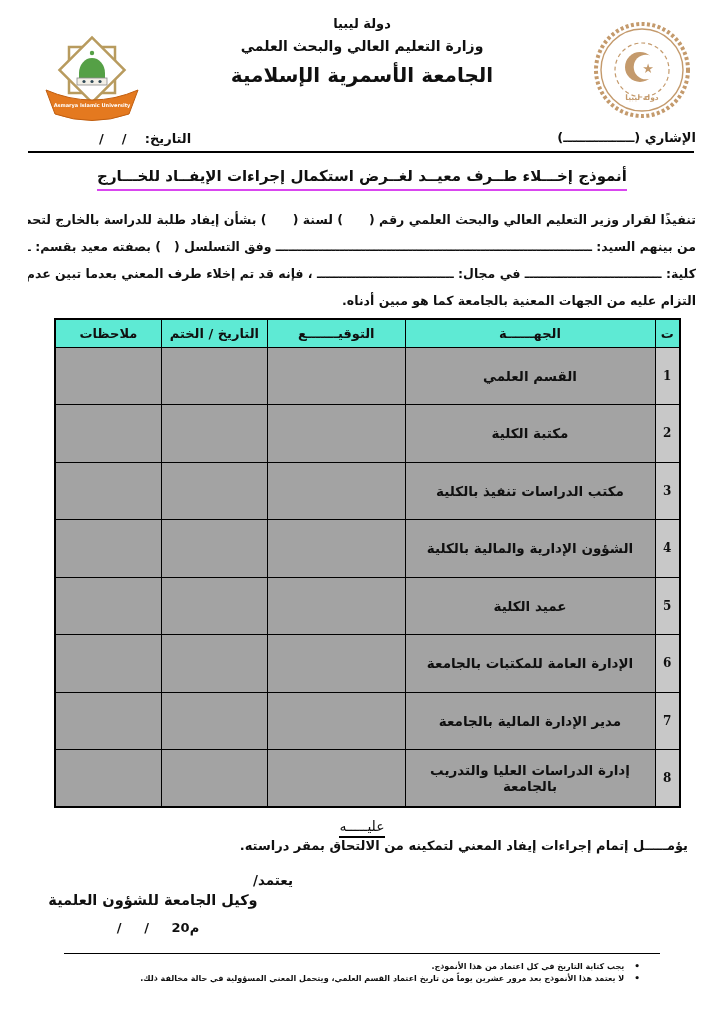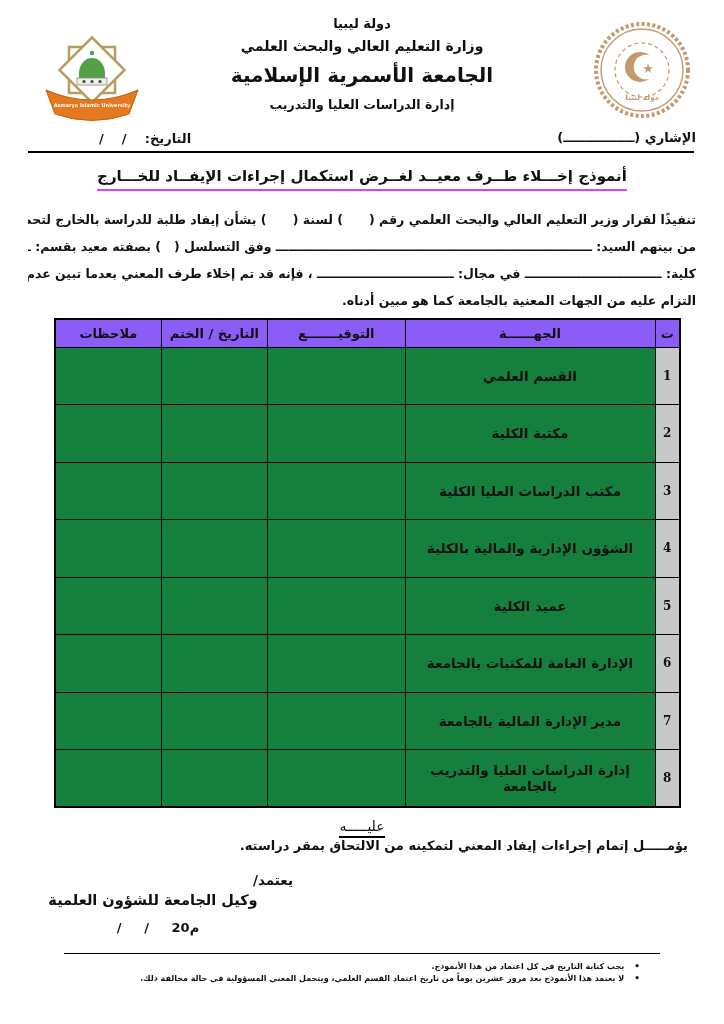--- a/index.html
+++ b/index.html
@@ -32,22 +32,22 @@
   .intro { position:absolute; right:28px; top:206px; width:668px; }
   .iline { font-size:12.5px; font-weight:bold; line-height:27px; height:27px;
            white-space:nowrap; overflow:hidden; text-align:right; }
   .iline.last { text-align:right; }
 
   
   .tbl-wrap { position:absolute; right:43px; top:318px; width:627px; }
   table { width:100%; border-collapse:collapse; direction:rtl; table-layout:fixed; }
   th, td { border:1px solid #000; }
   table { border:2px solid #000; }
-  thead th { background:#8b5cf6; height:28px; font-size:13px; font-weight:bold; text-align:center; }
-  tbody td { height:57.5px; background:#15803d; }
+  thead th { background:#5eead4; height:28px; font-size:13px; font-weight:bold; text-align:center; }
+  tbody td { height:57.5px; background:#a3a3a3; }
   td.num { background:#c8c8c8; text-align:center; font-size:12px; font-weight:bold; font-family:"DejaVu Serif", serif; }
   td.entity { text-align:center; font-size:13.5px; font-weight:bold; }
   col.c-num { width:4%; } col.c-entity { width:40%; } col.c-sig { width:22%; }
   col.c-stamp { width:17%; } col.c-notes { width:17%; }
 
   
   .aleih { position:absolute; left:0; top:816px; width:100%; text-align:center; }
   .aleih span { font-size:14px; font-weight:normal; border-bottom:2.5px solid #000; padding-bottom:2px; }
   .hope  { position:absolute; right:36px; top:838px; font-size:13px; font-weight:bold; white-space:nowrap; }
   .approve  { position:absolute; left:253px; top:872px; font-size:13.5px; font-weight:bold; }
@@ -101,21 +101,20 @@
       <circle cx="60" cy="47" r="12.3" fill="#ffffff"></circle>
       <text x="68" y="53" font-size="13" fill="#c49a6c">★</text>
       <text x="56" y="80" text-anchor="middle" font-size="7.5" font-weight="bold" fill="#c49a6c">دولة ليبيا</text>
     </svg>
   </div>
 
   <div class="hdr-center">
     <div class="hdr-country">دولة ليبيا</div>
     <div class="hdr-ministry">وزارة التعليم العالي والبحث العلمي</div>
     <div class="hdr-univ">الجامعة الأسمرية الإسلامية</div>
-    <div class="hdr-dept">إدارة الدراسات العليا والتدريب</div>
   </div>
 
   <div class="ref-no">الإشاري (ــــــــــــــــ)</div>
   <div class="ref-date">التاريخ:&nbsp;&nbsp;&nbsp;&nbsp;/&nbsp;&nbsp;&nbsp;&nbsp;/</div>
   <div class="rule-top"></div>
 
   <div class="title">
     <span>أنموذج إخـــلاء طــرف معيــد لغــرض استكمال إجراءات الإيفــاد للخـــارج</span>
   </div>
 
@@ -154,21 +153,21 @@
         </tr>
         <tr>
           <td class="num">2</td>
           <td class="entity">مكتبة الكلية</td>
           <td class="sig"></td>
           <td class="stamp"></td>
           <td class="notes"></td>
         </tr>
         <tr>
           <td class="num">3</td>
-          <td class="entity">مكتب الدراسات العليا الكلية</td>
+          <td class="entity">مكتب الدراسات تنفيذ بالكلية</td>
           <td class="sig"></td>
           <td class="stamp"></td>
           <td class="notes"></td>
         </tr>
         <tr>
           <td class="num">4</td>
           <td class="entity">الشؤون الإدارية والمالية بالكلية</td>
           <td class="sig"></td>
           <td class="stamp"></td>
           <td class="notes"></td>

